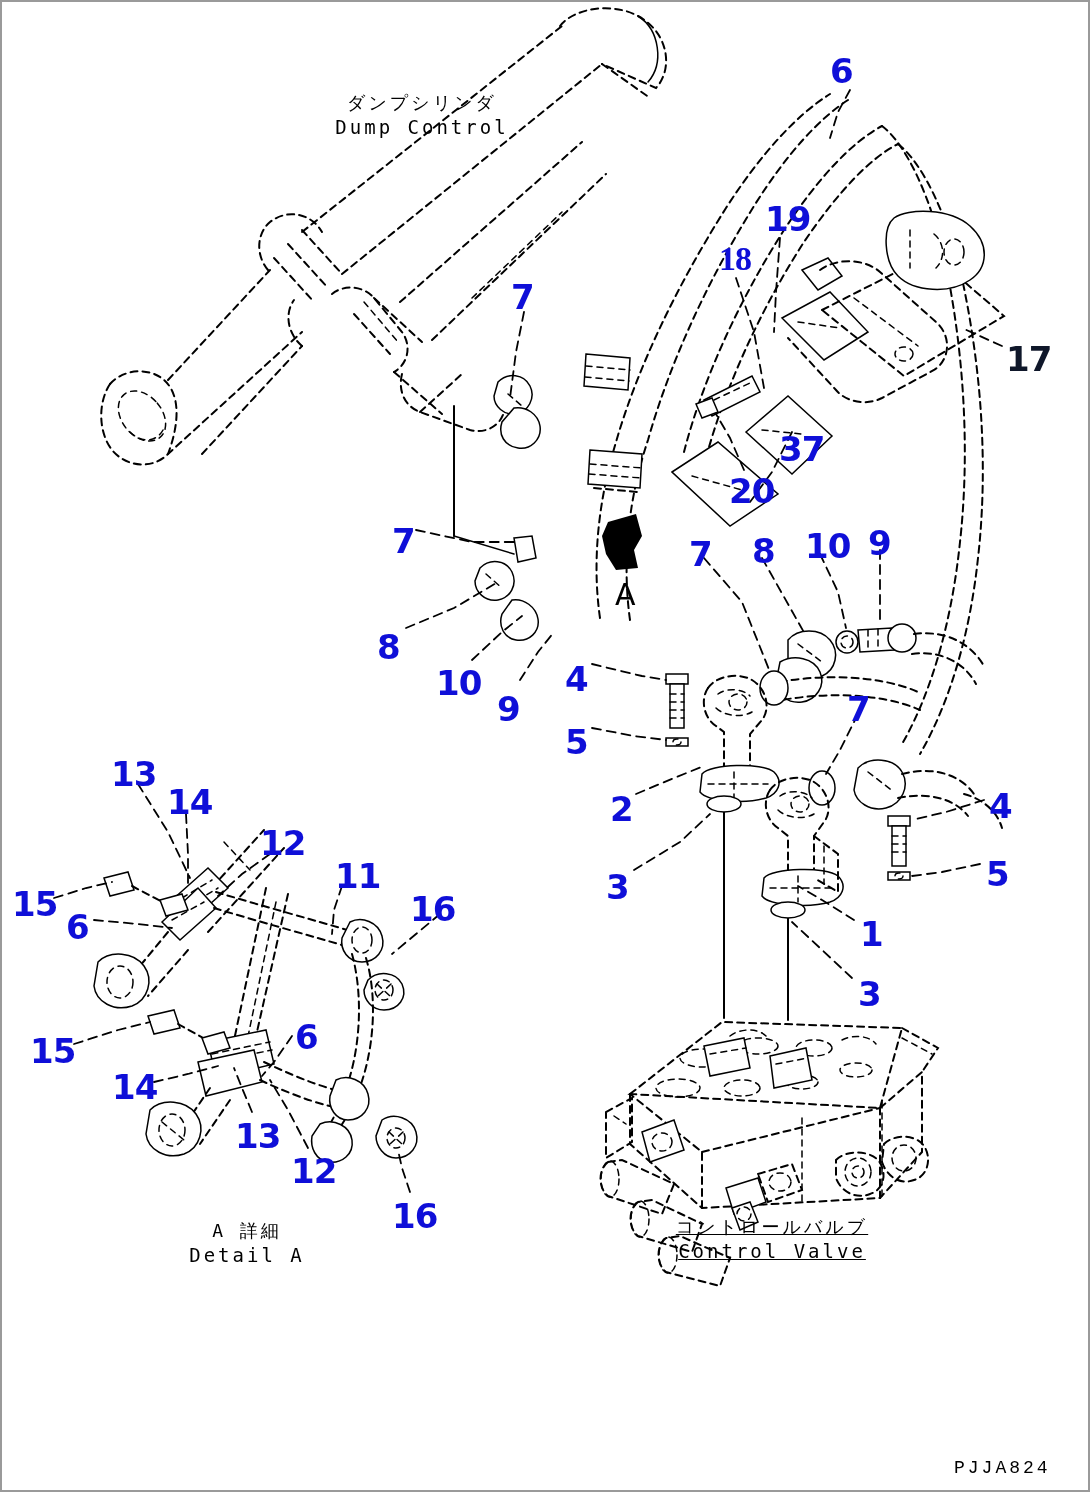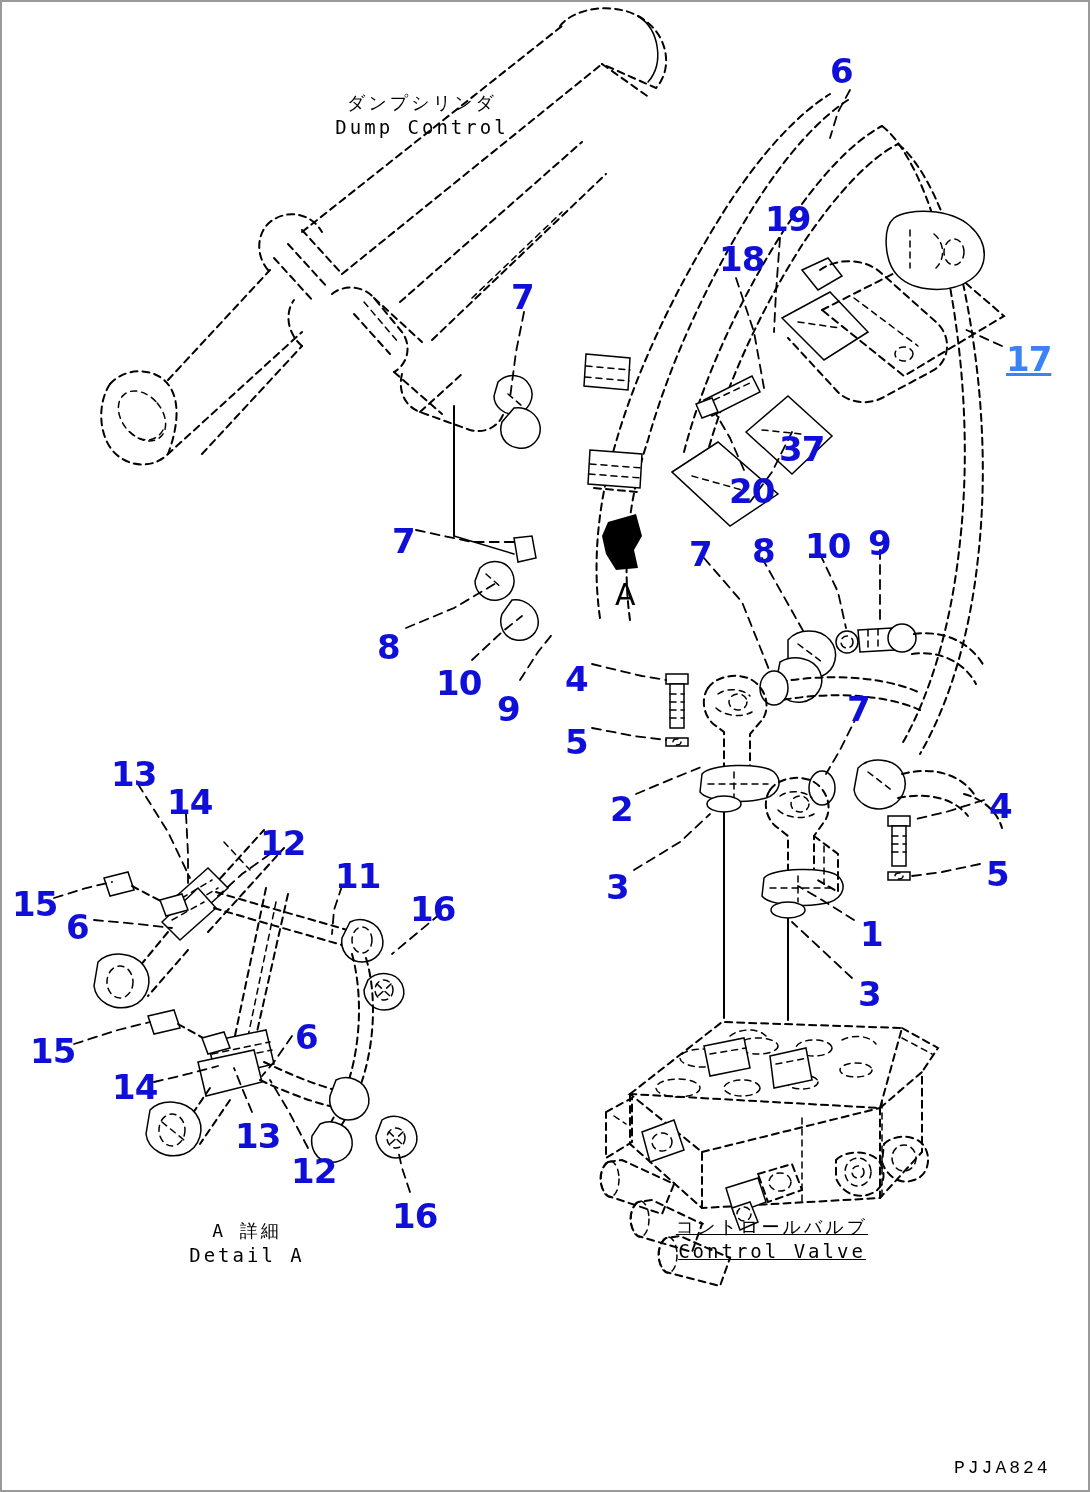--- a/index.html
+++ b/index.html
@@ -432,22 +432,22 @@
     <span class="en">Detail A</span>
   </div>
 
   <div class="amark" style="left:613px; top:578px;">A</div>
 
   <div class="docid" style="left:952px; top:1456px;">PJJA824</div>
 
   <div id="callout-layer">
       <div class="callout" style="left: 828px; top: 52px; color: rgb(15, 15, 216);">6</div>
       <div class="callout" style="left: 763px; top: 200px; color: rgb(15, 15, 216);">19</div>
-      <div class="callout" style="left: 717px; top: 240px; color: rgb(15, 15, 216);">18</div>
-      <div class="callout" style="left: 1004px; top: 340px; color: #3b82f6; text-decoration: underline;">17</div>
+      <div class="callout" style="left: 717px; top: 240px; color: rgb(15, 15, 216); font-family: Liberation Serif, serif;">18</div>
+      <div class="callout" style="left: 1004px; top: 340px; color: #0f172a;">17</div>
       <div class="callout" style="left: 509px; top: 278px; color: rgb(15, 15, 216);">7</div>
       <div class="callout" style="left: 777px; top: 430px; color: rgb(15, 15, 216);">37</div>
       <div class="callout" style="left: 727px; top: 472px; color: rgb(15, 15, 216);">20</div>
       <div class="callout" style="left: 390px; top: 522px; color: rgb(15, 15, 216);">7</div>
       <div class="callout" style="left: 375px; top: 628px; color: rgb(15, 15, 216);">8</div>
       <div class="callout" style="left: 434px; top: 664px; color: rgb(15, 15, 216);">10</div>
       <div class="callout" style="left: 495px; top: 690px; color: rgb(15, 15, 216);">9</div>
       <div class="callout" style="left: 687px; top: 535px; color: rgb(15, 15, 216);">7</div>
       <div class="callout" style="left: 750px; top: 532px; color: rgb(15, 15, 216);">8</div>
       <div class="callout" style="left: 803px; top: 527px; color: rgb(15, 15, 216);">10</div>

